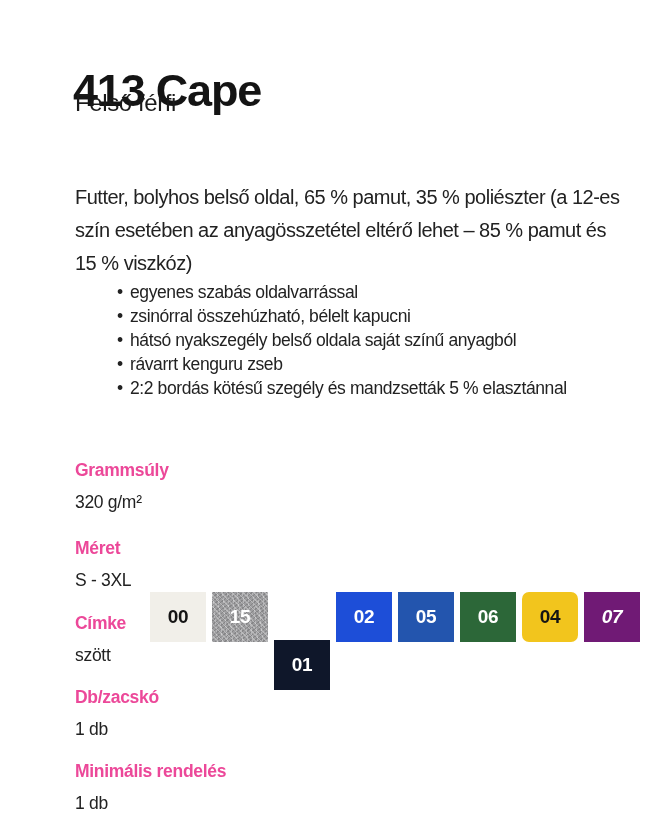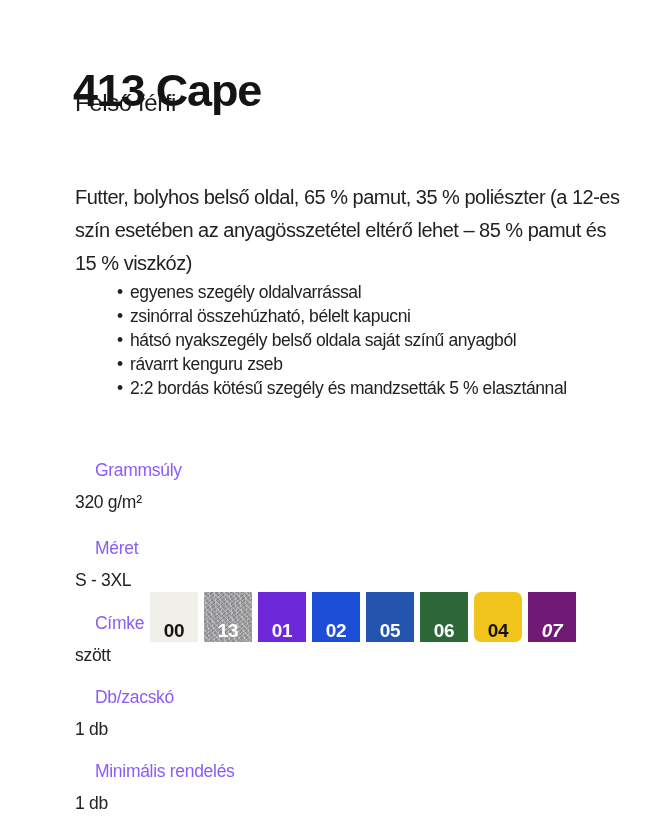--- a/index.html
+++ b/index.html
@@ -66,24 +66,23 @@
     position: absolute;
     left: 0;
   }
   .spec {
     position: absolute;
     left: 75px;
   }
   .spec .label {
     font-size: 17.5px;
     line-height: 20px;
-    font-weight: 400;
+    font-weight: 700;
     letter-spacing: -0.3px;
-    color: #8b5cf6;
-    margin-left: 20px;
+    color: #ec4899;
   }
   .spec .value {
     margin-top: 12px;
     font-size: 17.5px;
     line-height: 20px;
     letter-spacing: -0.3px;
     color: #222222;
   }
   .spec-0 { top: 460px; }
   .spec-1 { top: 538px; }
@@ -91,24 +90,24 @@
   .spec-3 { top: 687px; }
   .spec-4 { top: 761px; }
   .swatches {
     position: absolute;
     left: 150px;
     top: 592px;
     display: flex;
     gap: 6px;
   }
   .swatch {
-    width: 48px;
+    width: 56px;
     height: 50px;
     display: flex;
-    align-items: flex-end;
+    align-items: center;
     justify-content: center;
     font-size: 19px;
     font-weight: 700;
     letter-spacing: -0.3px;
   }
   .swatch.heather {
     background-image:
       repeating-linear-gradient(47deg, rgba(255,255,255,0.30) 0 1px, rgba(255,255,255,0) 1px 4px),
       repeating-linear-gradient(-39deg, rgba(90,90,92,0.35) 0 1px, rgba(255,255,255,0) 1px 3px),
       repeating-linear-gradient(84deg, rgba(230,230,232,0.35) 0 1px, rgba(255,255,255,0) 1px 5px);
@@ -118,21 +117,21 @@
 <body>
 
 <div class="page">
 
   <h1 class="title">413 Cape</h1>
   <div class="subtitle">Felső férfi</div>
 
   <p class="description">Futter, bolyhos belső oldal, 65 % pamut, 35 % poliészter (a 12-es szín esetében az anyagösszetétel eltérő lehet – 85 % pamut és 15 % viszkóz)</p>
 
   <ul class="features">
-    <li>egyenes szegély oldalvarrással</li>
+    <li>egyenes szabás oldalvarrással</li>
     <li>zsinórral összehúzható, bélelt kapucni</li>
     <li>hátsó nyakszegély belső oldala saját színű anyagból</li>
     <li>rávarrt kenguru zseb</li>
     <li>2:2 bordás kötésű szegély és mandzsetták 5 % elasztánnal</li>
   </ul>
 
   <div class="spec spec-0">
     <div class="label">Grammsúly</div>
     <div class="value">320 g/m²</div>
   </div>
@@ -155,23 +154,23 @@
   <div class="spec spec-4">
     <div class="label">Minimális rendelés</div>
     <div class="value">1 db</div>
   </div>
 
   <div class="swatches">
     <div class="swatch" style="background-color: rgb(241, 239, 233);">
       <span style="color: rgb(20, 20, 20);">00</span>
     </div>
     <div class="swatch heather" style="background-color: rgb(157, 157, 159);">
-      <span style="color: rgb(255, 255, 255);">13</span>
+      <span style="color: rgb(255, 255, 255);">15</span>
     </div>
-    <div class="swatch" style="background-color: #6d28d9;">
+    <div class="swatch" style="background-color: #0f172a; margin-top: 48px;">
       <span style="color: rgb(255, 255, 255);">01</span>
     </div>
     <div class="swatch" style="background-color: #1d4ed8;">
       <span style="color: rgb(255, 255, 255);">02</span>
     </div>
     <div class="swatch" style="background-color: rgb(35, 85, 174);">
       <span style="color: rgb(255, 255, 255);">05</span>
     </div>
     <div class="swatch" style="background-color: rgb(44, 103, 56);">
       <span style="color: rgb(255, 255, 255);">06</span>

